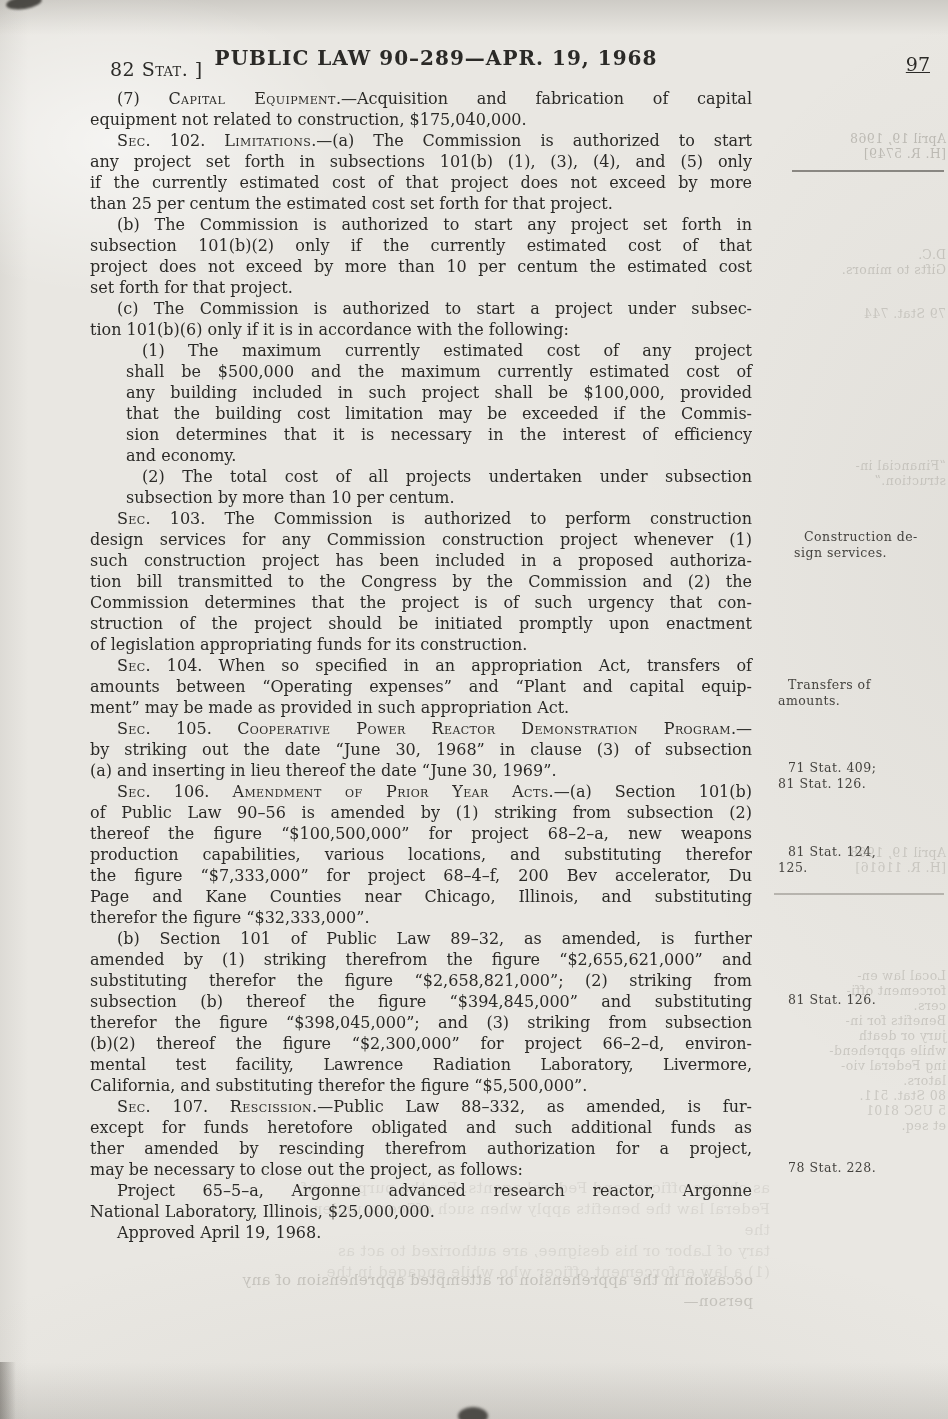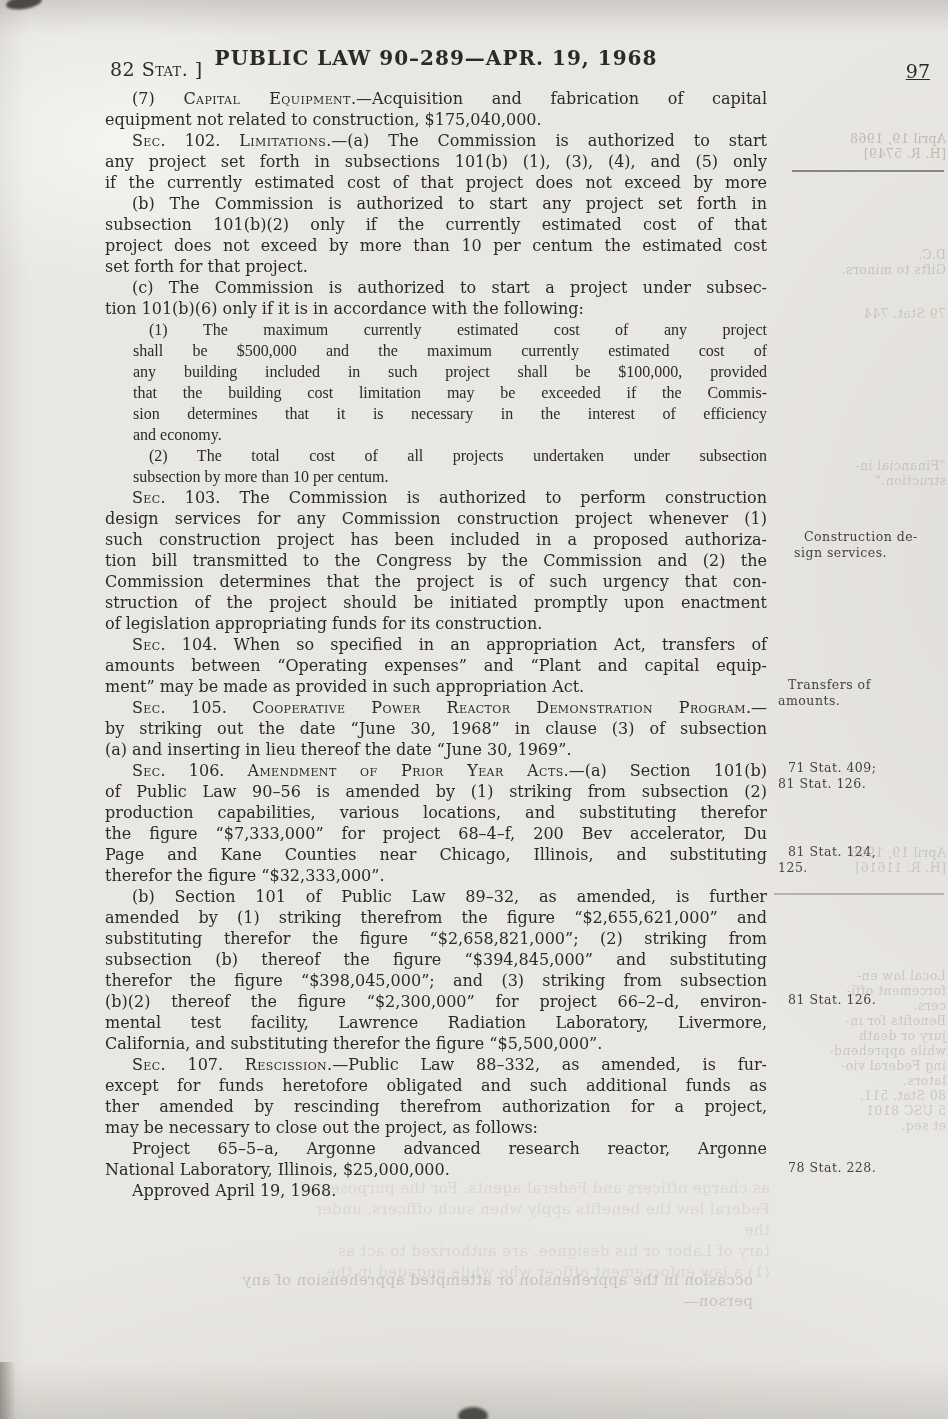--- a/index.html
+++ b/index.html
@@ -18,31 +18,31 @@
       radial-gradient(ellipse 340px 220px at 12% 10%, rgba(255,255,255,0.55), rgba(255,255,255,0) 70%),
       radial-gradient(ellipse 500px 800px at 104% 40%, rgba(125,120,110,0.07), rgba(125,120,110,0) 70%),
       radial-gradient(ellipse 900px 320px at 50% 102%, rgba(125,120,110,0.08), rgba(125,120,110,0) 70%),
       linear-gradient(180deg, rgba(110,106,98,0.22), rgba(110,106,98,0) 2.5%),
       linear-gradient(90deg, rgba(110,106,98,0.10), rgba(110,106,98,0) 3%),
       linear-gradient(0deg, rgba(100,96,90,0.18), rgba(100,96,90,0) 4%);
   }
   .header-left  { position: absolute; left: 110px; top: 48px; font-size: 19px; letter-spacing: 0.5px; margin-top: 10px; }
   .header-center{ position: absolute; left: 105px; top: 46px; width: 662px; text-align: center;
                   font-size: 20px; font-weight: bold; letter-spacing: 1px; }
-  .header-right { position: absolute; right: 18px; top: 60px; font-size: 19px; text-decoration: underline; }
+  .header-right { position: absolute; right: 18px; top: 53px; font-size: 19px; text-decoration: underline; }
 
   .body-col {
-    position: absolute; left: 105px; top: 88px; width: 662px;
+    position: absolute; left: 90px; top: 88px; width: 662px;
     font-size: 16px; line-height: 21px;
   }
   .para { margin: 0; }
   .line { text-align: justify; text-align-last: justify; text-justify: inter-word; }
   .line.last { text-align-last: left; }
   .p-indent > .line.first { text-indent: 27px; }
-  .p-item { margin-left: 28px; font-family: Liberation Serif, serif; }
+  .p-item { margin-left: 36px; }
   .p-item > .line.first { text-indent: 16px; }
   .sc { font-variant: small-caps; letter-spacing: 0.4px; }
 
   .margin-note {
     position: absolute; left: 778px; width: 168px;
     font-size: 12.5px; line-height: 15.5px;
     color: var(--margin_ink, #45433f); letter-spacing: 0.5px;
   }
   .margin-note .mline.first { text-indent: 10px; }
 
@@ -83,20 +83,21 @@
 
 <div class="body-col">
     <div class="para p-indent">
       <div class="line first">(7) <span class="sc">Capital Equipment</span>.—Acquisition and fabrication of capital</div>
       <div class="line last">equipment not related to construction, $175,040,000.</div>
     </div>
     <div class="para p-indent">
       <div class="line first"><span class="sc">Sec</span>. 102. <span class="sc">Limitations</span>.—(a) The Commission is authorized to start</div>
       <div class="line">any project set forth in subsections 101(b) (1), (3), (4), and (5) only</div>
       <div class="line">if the currently estimated cost of that project does not exceed by more</div>
+      <div class="line last">than 25 per centum the estimated cost set forth for that project.</div>
     </div>
     <div class="para p-indent">
       <div class="line first">(b) The Commission is authorized to start any project set forth in</div>
       <div class="line">subsection 101(b)(2) only if the currently estimated cost of that</div>
       <div class="line">project does not exceed by more than 10 per centum the estimated cost</div>
       <div class="line last">set forth for that project.</div>
     </div>
     <div class="para p-indent">
       <div class="line first">(c) The Commission is authorized to start a project under subsec-</div>
       <div class="line last">tion 101(b)(6) only if it is in accordance with the following:</div>
@@ -128,20 +129,21 @@
       <div class="line last">ment” may be made as provided in such appropriation Act.</div>
     </div>
     <div class="para p-indent">
       <div class="line first"><span class="sc">Sec</span>. 105. <span class="sc">Cooperative Power Reactor Demonstration Program</span>.—</div>
       <div class="line">by striking out the date “June 30, 1968” in clause (3) of subsection</div>
       <div class="line last">(a) and inserting in lieu thereof the date “June 30, 1969”.</div>
     </div>
     <div class="para p-indent">
       <div class="line first"><span class="sc">Sec</span>. 106. <span class="sc">Amendment of Prior Year Acts</span>.—(a) Section 101(b)</div>
       <div class="line">of Public Law 90–56 is amended by (1) striking from subsection (2)</div>
+      <div class="line">thereof the figure “$100,500,000” for project 68–2–a, new weapons</div>
       <div class="line">production capabilities, various locations, and substituting therefor</div>
       <div class="line">the figure “$7,333,000” for project 68–4–f, 200 Bev accelerator, Du</div>
       <div class="line">Page and Kane Counties near Chicago, Illinois, and substituting</div>
       <div class="line last">therefor the figure “$32,333,000”.</div>
     </div>
     <div class="para p-indent">
       <div class="line first">(b) Section 101 of Public Law 89–32, as amended, is further</div>
       <div class="line">amended by (1) striking therefrom the figure “$2,655,621,000” and</div>
       <div class="line">substituting therefor the figure “$2,658,821,000”; (2) striking from</div>
       <div class="line">subsection (b) thereof the figure “$394,845,000” and substituting</div>

